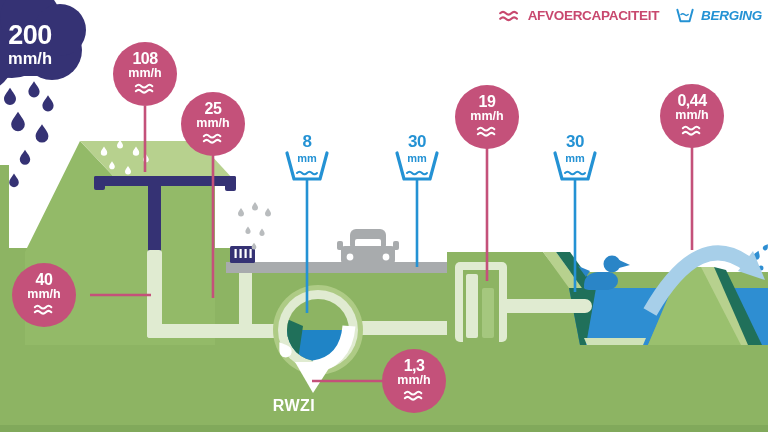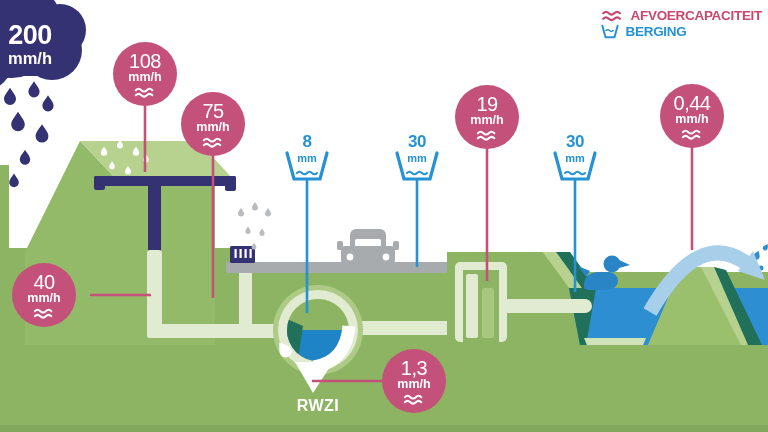--- a/index.html
+++ b/index.html
@@ -26,48 +26,48 @@
   .pinkline{stroke:#c4517a;stroke-width:2.6;}
   .blueline{stroke:#2492d4;stroke-width:2.6;}
 
   
   .cap{
     position:absolute;width:64px;height:64px;border-radius:50%;
     background:#c4517a;color:#fff;display:flex;flex-direction:column;
     align-items:center;justify-content:flex-start;padding-top:9px;box-sizing:border-box;
     text-align:center;
   }
-  .cap-v{font-size:20px;font-weight:400;line-height:1.02;letter-spacing:-0.5px;}
+  .cap-v{font-size:16px;font-weight:700;line-height:1.02;letter-spacing:-0.5px;}
   .cap-u{font-size:12.5px;font-weight:700;line-height:1.1;}
   .cap-waves{width:24px;height:11px;margin-top:2px;stroke:#fff;stroke-width:2.1;fill:none;stroke-linecap:round;}
 
   
   .sto{position:absolute;width:56px;color:#2492d4;text-align:center;}
   .sto-v{font-size:17px;font-weight:700;line-height:1;letter-spacing:-0.5px;}
   .sto-basin{position:relative;width:46px;height:30px;margin:1px auto 16px;text-decoration:underline;}
   .sto-basin svg{position:absolute;left:0;top:0;width:46px;height:30px;}
   .trap{fill:none;stroke:#2492d4;stroke-width:3.2;stroke-linecap:round;stroke-linejoin:round;}
   .wav{fill:none;stroke:#2492d4;stroke-width:2;stroke-linecap:round;}
   .sto-mm{position:absolute;left:0;right:0;top:2px;font-size:11px;font-weight:700;line-height:1;}
 
   
-  .legend{position:absolute;top:8px;right:6px;display:flex;gap:1px;flex-direction:column;}
+  .legend{position:absolute;top:8px;right:6px;display:flex;align-items:center;gap:17px;}
   .legend-item{display:flex;align-items:center;gap:7px;}
   .legend-label-pink{color:#c8486e;font-size:13.5px;font-weight:700;letter-spacing:-0.3px;}
-  .legend-label-blue{color:#2492d4;font-size:13.5px;font-weight:700;letter-spacing:-0.3px;}
+  .legend-label-blue{color:#2492d4;font-size:13.5px;font-weight:700;letter-spacing:-0.3px;font-style:italic;}
   .legend-waves{width:23px;height:13px;stroke:#c8486e;stroke-width:2.3;fill:none;stroke-linecap:round;}
   .legend-basin{width:18px;height:15px;}
   .legend-basin .trap{stroke-width:2.2;}
   .legend-basin .wav{stroke-width:1.6;}
 
   
   .cloud-label{position:absolute;left:-8px;top:22px;width:76px;text-align:center;color:#fff;}
   .cloud-v{font-size:27px;font-weight:700;line-height:1;letter-spacing:-0.5px;}
   .cloud-u{font-size:16.5px;font-weight:700;line-height:1.15;}
-  .rwzi{position:absolute;left:292px;top:397px;width:52px;text-align:center;
+  .rwzi{position:absolute;left:268px;top:397px;width:52px;text-align:center;
         color:#fff;font-size:16px;font-weight:700;letter-spacing:0.5px;}
 </style>
 </head>
 <body>
 
 <div class="stage">
 
   <svg class="scene" viewBox="0 0 768 432">
     <defs>
       <path id="tdrop" d="M0,-5.5 C1.8,-2.5 4,-0.5 4,2 A4,4 0 1,1 -4,2 C-4,-0.5 -1.8,-2.5 0,-5.5 Z"></path>
@@ -249,21 +249,21 @@
   </div>
 
   <div class="cap" style="left:113px;top:42px">
     <div class="cap-v">108</div>
     <div class="cap-u">mm/h</div>
     <svg class="cap-waves" viewBox="0 0 24 12">
         <path d="M2,3.5 q3,-3 6,0 t6,0 t6,0 M2,9 q3,-3 6,0 t6,0 t6,0"></path>
       </svg>
   </div>
   <div class="cap" style="left:181px;top:92px">
-    <div class="cap-v">75</div>
+    <div class="cap-v">25</div>
     <div class="cap-u">mm/h</div>
     <svg class="cap-waves" viewBox="0 0 24 12">
         <path d="M2,3.5 q3,-3 6,0 t6,0 t6,0 M2,9 q3,-3 6,0 t6,0 t6,0"></path>
       </svg>
   </div>
   <div class="cap" style="left:455px;top:85px">
     <div class="cap-v">19</div>
     <div class="cap-u">mm/h</div>
     <svg class="cap-waves" viewBox="0 0 24 12">
         <path d="M2,3.5 q3,-3 6,0 t6,0 t6,0 M2,9 q3,-3 6,0 t6,0 t6,0"></path>

